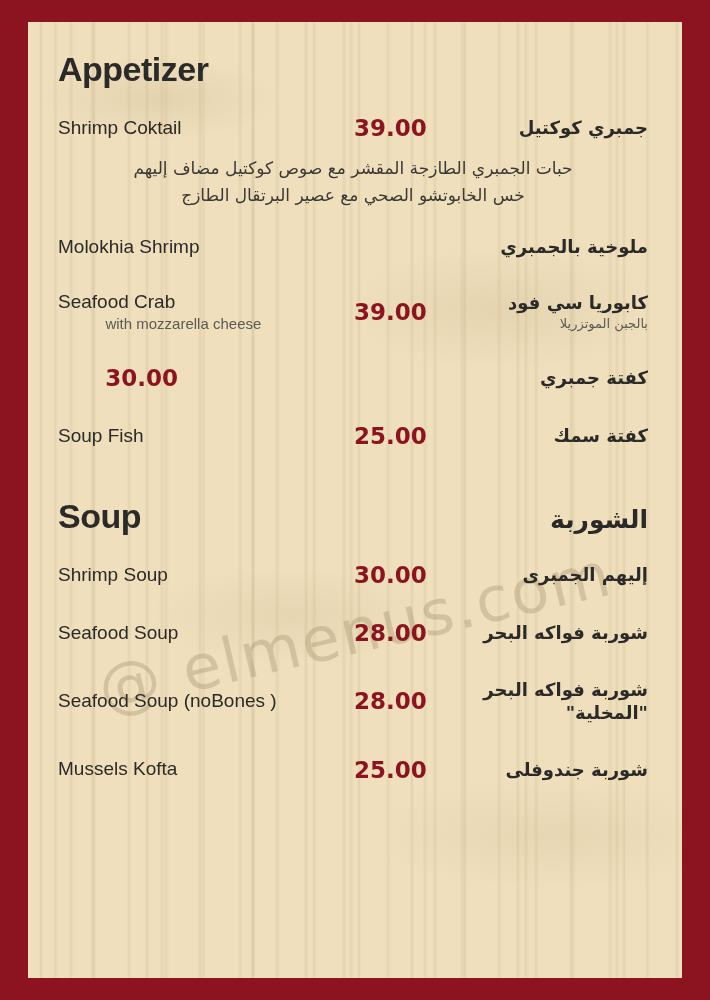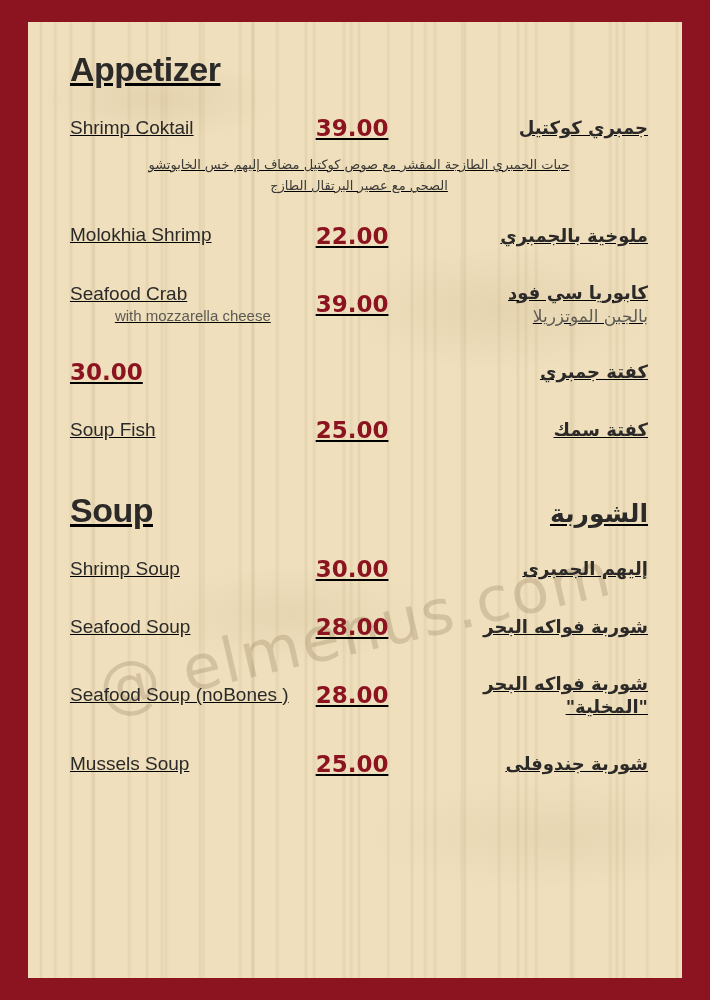--- a/index.html
+++ b/index.html
@@ -57,24 +57,23 @@
     letter-spacing: 2px;
     transform: rotate(-13deg);
     text-align: center;
     line-height: 560px;
     white-space: nowrap;
     font-family: "DejaVu Sans", sans-serif;
   }
   .content {
     position: relative;
     z-index: 3;
-    padding: 28px 34px 0 42px;
+    padding: 28px 34px 0 30px;
     box-sizing: border-box;
     height: 100%;
-    text-decoration: underline;
   }
   .section-head {
     display: flex;
     align-items: baseline;
     justify-content: space-between;
     margin-bottom: 26px;
   }
   .section-title-en {
     font-size: 34px;
     font-weight: bold;
@@ -102,47 +101,47 @@
   }
   .item-en .sub {
     display: block;
     font-size: 15px;
     color: #5c5a55;
     margin-top: 2px;
     text-align: center;
   }
   .item-price {
     width: 120px;
-    text-align: left;
+    text-align: right;
     font-size: 23px;
     font-weight: bold;
     color: #8c1420;
     font-family: "DejaVu Sans", sans-serif;
   }
   .item-ar {
     width: 225px;
     text-align: right;
     direction: rtl;
     font-size: 18px;
     font-weight: bold;
     color: #2b2a28;
     line-height: 1.3;
     font-family: "DejaVu Sans", sans-serif;
   }
   .item-ar .sub-ar {
     display: block;
-    font-size: 17px;
+    font-size: 13px;
     font-weight: normal;
     color: #5c5a55;
     margin-top: 1px;
   }
   .desc-ar {
     direction: rtl;
     text-align: center;
-    font-size: 13px;
+    font-size: 17px;
     color: #3a3936;
     line-height: 1.6;
     margin: -8px 60px 26px 60px;
     font-family: "DejaVu Sans", sans-serif;
   }
   .spacer-sm { height: 10px; }
   .spacer-md { height: 26px; }
 </style>
 </head>
 <body>
@@ -160,21 +159,20 @@
 
     <div class="item">
       <div class="item-en">Shrimp Coktail</div>
       <div class="item-price">39.00</div>
       <div class="item-ar">جمبري كوكتيل</div>
     </div>
     <div class="desc-ar">حبات الجمبري الطازجة المقشر مع صوص كوكتيل مضاف إليهم خس الخابوتشو الصحي مع عصير البرتقال الطازج</div>
 
     <div class="item">
       <div class="item-en">Molokhia Shrimp</div>
-      <div class="item-price">22.00</div>
       <div class="item-ar">ملوخية بالجمبري</div>
     </div>
 
     <div class="spacer-sm"></div>
 
     <div class="item">
       <div class="item-en">
         <span>Seafood Crab</span>
         <span class="sub">with mozzarella cheese</span>
       </div>
@@ -225,19 +223,19 @@
 
     <div class="item">
       <div class="item-en">Seafood Soup (noBones )</div>
       <div class="item-price">28.00</div>
       <div class="item-ar">شوربة فواكه البحر "المخلية"</div>
     </div>
 
     <div class="spacer-sm"></div>
 
     <div class="item">
-      <div class="item-en">Mussels Soup</div>
+      <div class="item-en">Mussels Kofta</div>
       <div class="item-price">25.00</div>
       <div class="item-ar">شوربة جندوفلى</div>
     </div>
 
   </div>
 </div>
 
 </body></html>

